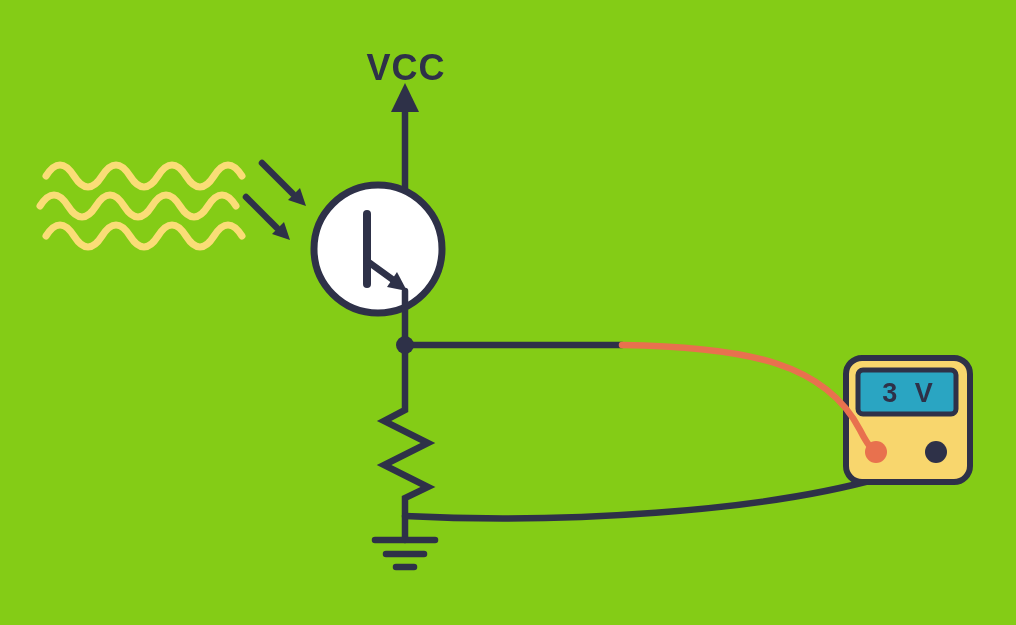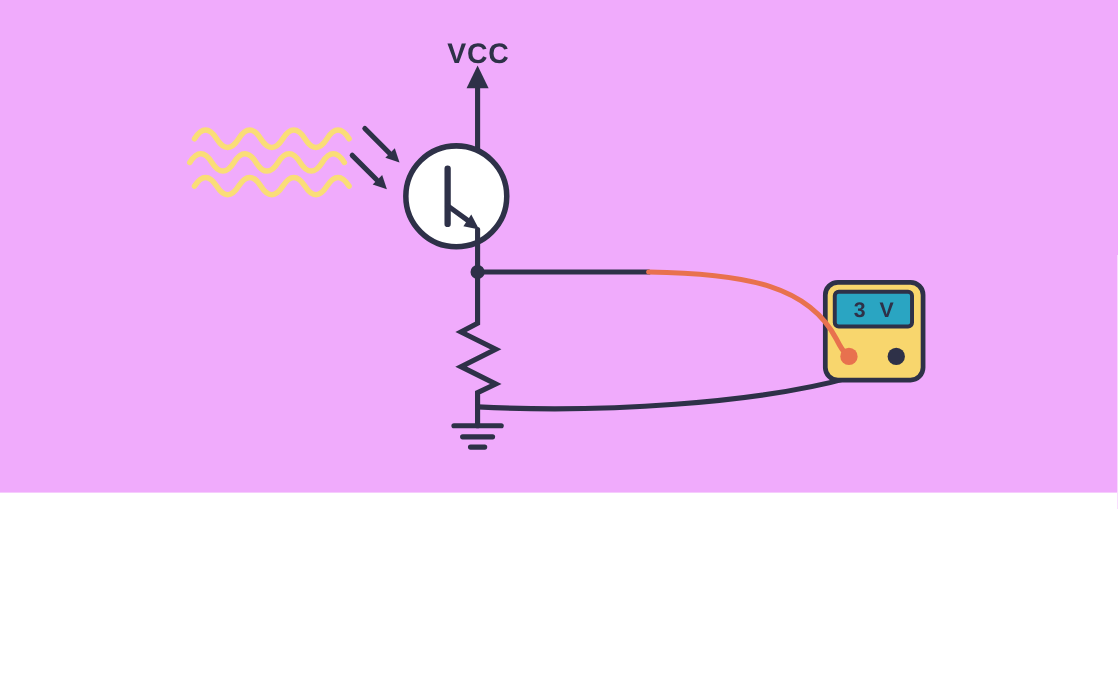--- a/index.html
+++ b/index.html
@@ -3,22 +3,22 @@
 <meta charset="utf-8">
 <style>
   html, body {
     margin: 0;
     padding: 0;
     background: #ffffff;
   }
   .stage {
     position: relative;
     width: 1016px;
-    height: 448px;
-    background: #f0abfc;
+    height: 625px;
+    background: #84cc16;
     overflow: hidden;
   }
   svg {
     display: block;
     width: 100%;
     height: 100%;
   }
   text {
     font-family: "Liberation Sans", sans-serif;
     font-weight: 600;

